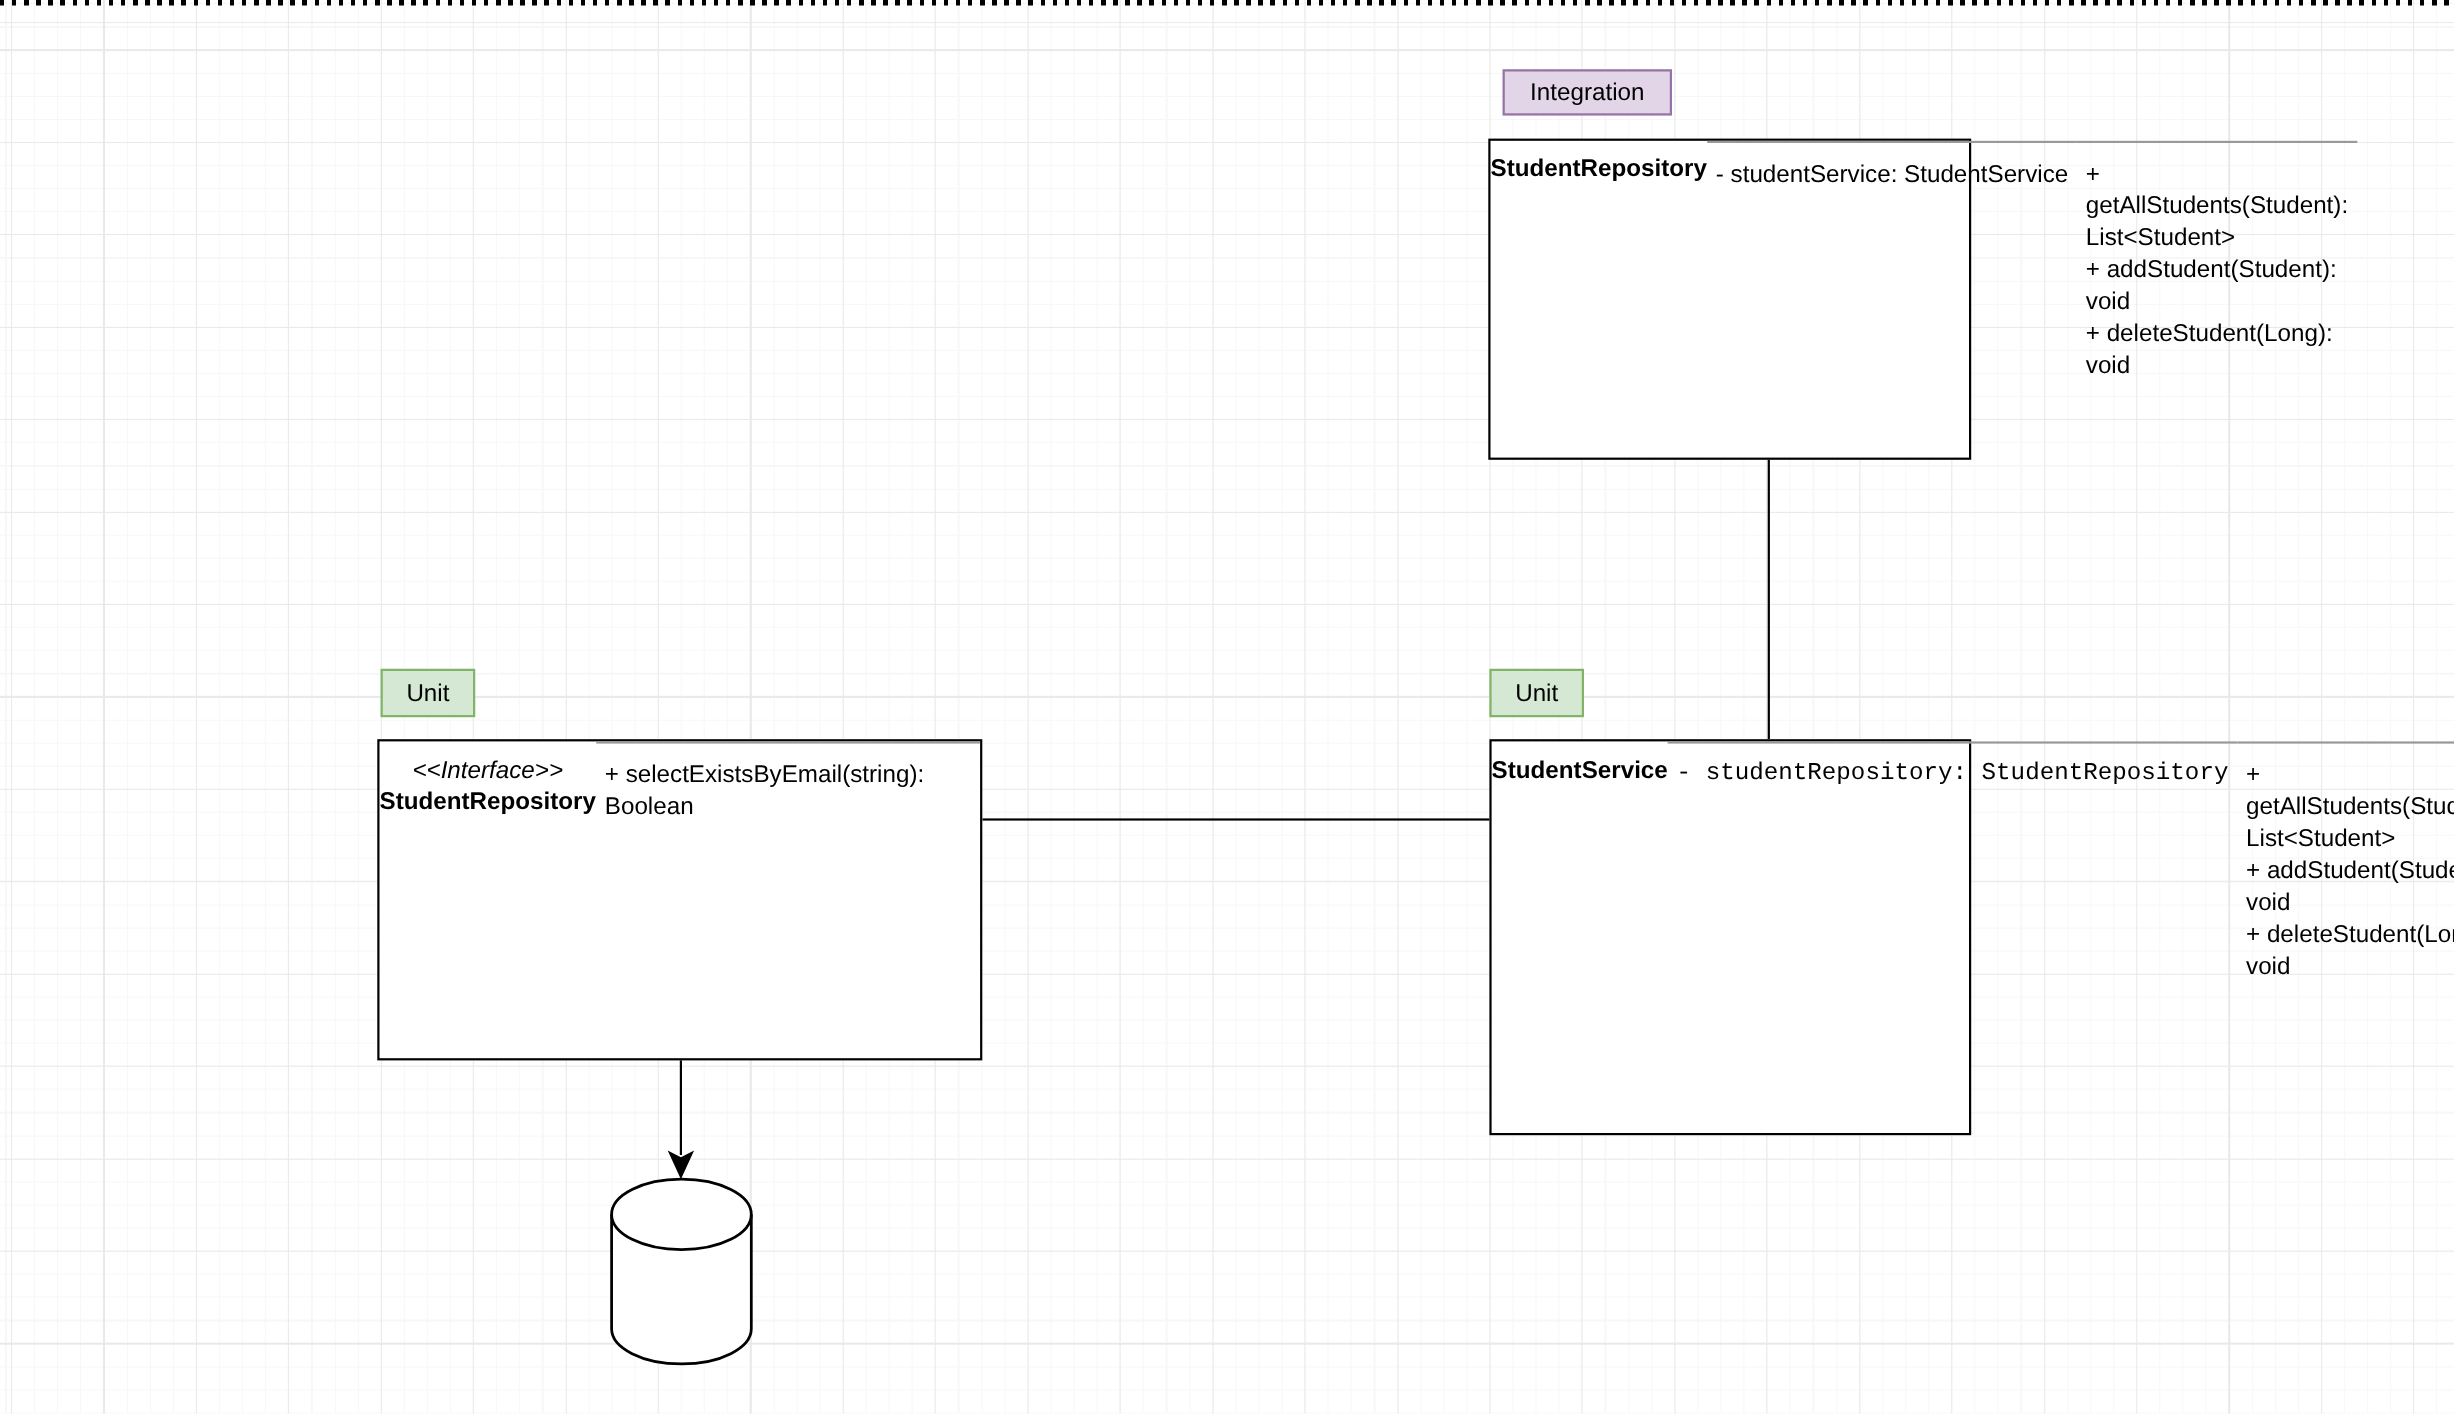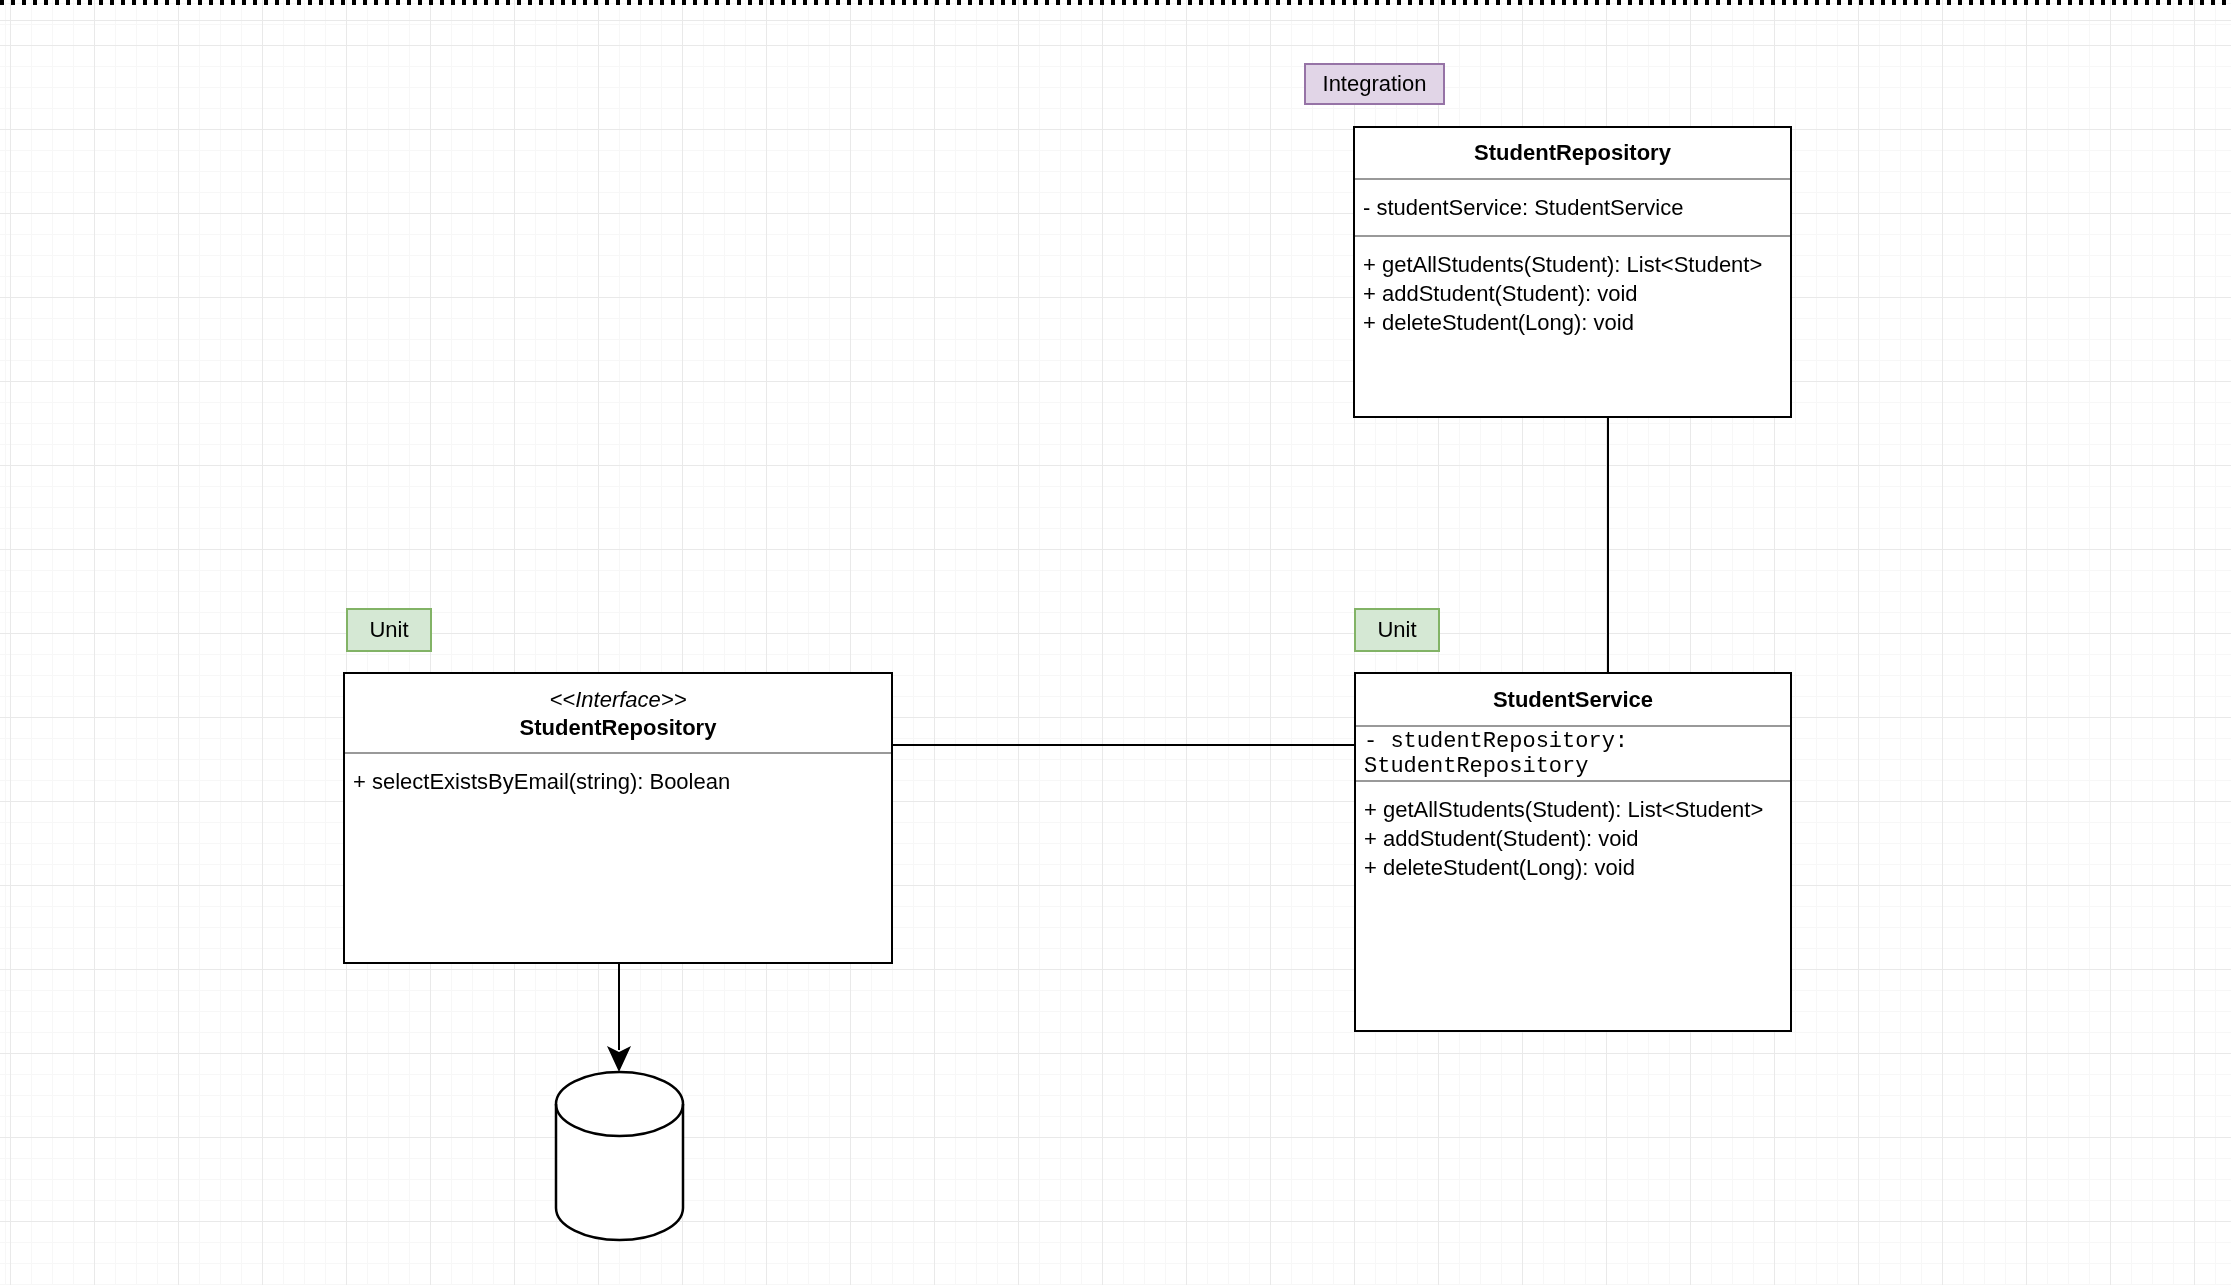--- a/index.html
+++ b/index.html
@@ -20,21 +20,20 @@
       repeating-linear-gradient(0deg,  #f7f7f7 0px, #f7f7f7 1px, transparent 1px, transparent 21px);
     background-position: 10px 21px, 10px 21px, 10px 0px, 10px 0px;
   }
 
   .uml-box {
     position: absolute;
     background: #ffffff;
     border: 2px solid #000000;
     box-sizing: border-box;
     display: flex;
-    flex-direction: column;
     font-size: 22px;
     color: #000000;
   }
   .uml-title-row {
     display: flex;
     flex-direction: column;
     align-items: center;
     justify-content: center;
     text-align: center;
     flex: 0 0 auto;
@@ -85,21 +84,21 @@
 <body>
 
 <div class="canvas">
 
   <div class="dotted-line"></div>
 
   <div class="connector" style="left:1607px; top:416px; width:2px; height:256px;"></div>
 
   <div class="connector" style="left:893px; top:744px; width:463px; height:2px;"></div>
 
-  <div class="badge badge-purple" style="left:1304px; top:63px; width:141px; height:42px;">
+  <div class="badge badge-purple" style="left:1366px; top:63px; width:154px; height:42px;">
     <span>Integration</span>
   </div>
 
   <div class="badge badge-green" style="left:346px; top:608px; width:86px; height:44px;">
     <span>Unit</span>
   </div>
 
   <div class="badge badge-green" style="left:1354px; top:608px; width:86px; height:44px;">
     <span>Unit</span>
   </div>

